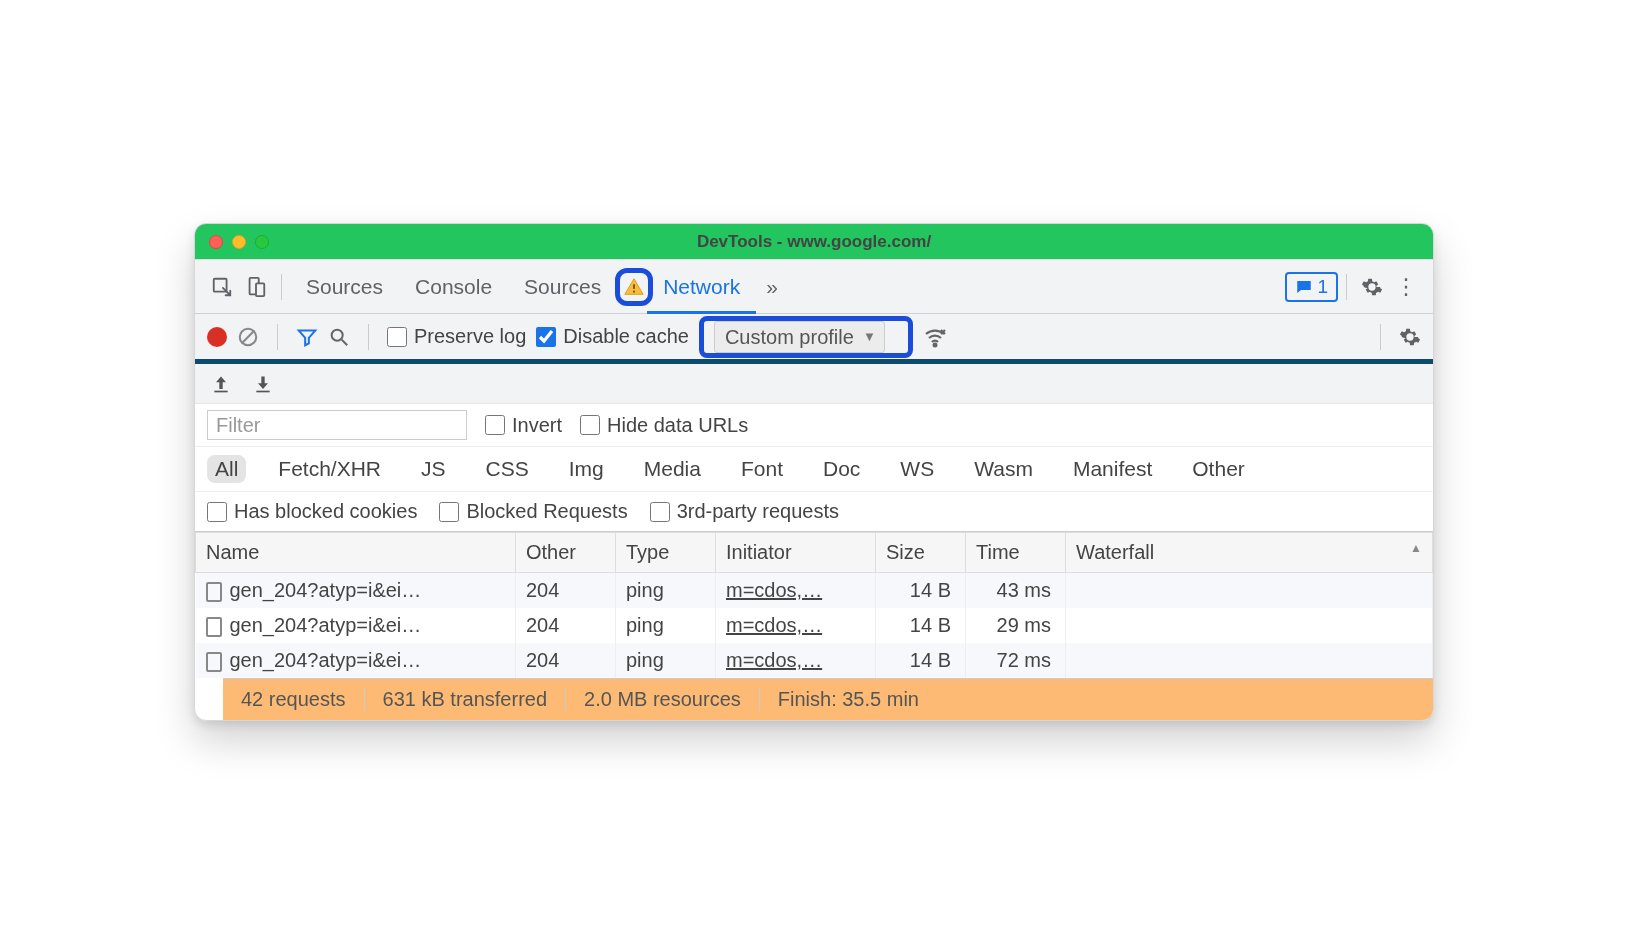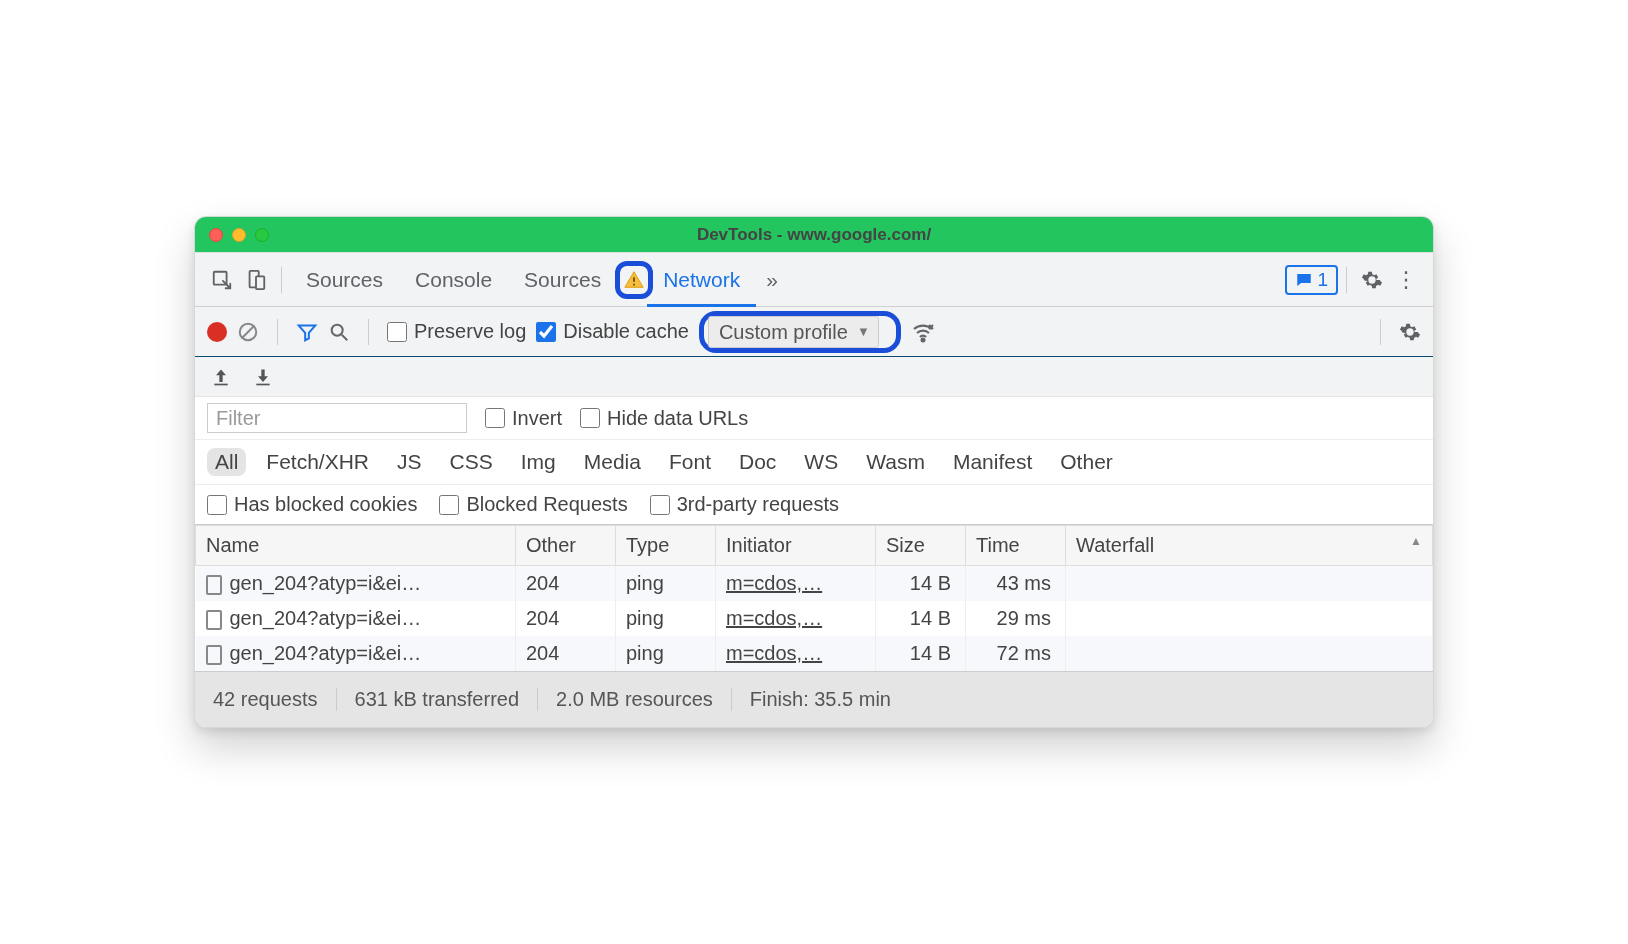--- a/index.html
+++ b/index.html
@@ -51,60 +51,60 @@
   .tab.active::after{content:"";position:absolute;left:0;right:0;bottom:-1px;height:3px;background:#1a73e8;}
   .chevrons{font-size:21px;color:#5f6368;padding:0 10px;}
   .spacer{flex:1;}
   .badge-blue{display:flex;align-items:center;gap:4px;color:#1a73e8;border:2px solid #1a73e8;border-radius:4px;padding:2px 8px;font-size:19px;}
   .gear{font-size:22px;color:#5f6368;}
   .kebab{font-size:22px;color:#5f6368;}
   .warn-box{display:inline-flex;align-items:center;justify-content:center;width:38px;height:38px;border:5px solid #1a4ed8;border-radius:12px;margin-right:-6px;margin-left:-2px;}
   
   .netbar{
     background:#f1f3f4;
-    border-bottom:1px solid #0c4a6e;
+    border-bottom:5px solid #0c4a6e;
     display:flex;
     align-items:center;
     height:50px;
     padding:0 12px;
     gap:10px;
   }
   .record{width:20px;height:20px;border-radius:50%;background:#d93025;}
   .clear{color:#888;}
   .funnel{color:#1a73e8;}
   .srch{color:#666;}
   .chk{display:flex;align-items:center;gap:7px;font-size:20px;color:#444;}
   .chk input{width:20px;height:20px;accent-color:#1a73e8;}
-  .throttle-wrap{border:5px solid #1a4ed8;border-radius:17px;padding:0 4px;display:flex;align-items:center;}
+  .throttle-wrap{border:5px solid #1a4ed8;border-radius:8px;padding:0 10px;display:flex;align-items:center;}
   .throttle{background:#ececec;border:1px solid #ccc;border-radius:3px;font-size:20px;color:#555;padding:4px 30px 4px 10px;appearance:none;position:relative;}
   .throttle-wrap::after{content:"▼";position:relative;left:-22px;font-size:13px;color:#777;pointer-events:none;}
   .wifi{color:#666;font-size:22px;}
   
   .iorow{height:40px;background:#f1f3f4;display:flex;align-items:center;gap:22px;padding:0 16px;border-bottom:1px solid #e6e6e6;}
   .iorow .ico{color:#555;font-size:20px;}
   
   .filterrow{display:flex;align-items:center;gap:18px;padding:6px 12px;border-bottom:1px solid #eee;}
   .filterbox{width:260px;height:30px;border:1px solid #ccc;padding:2px 8px;font-size:20px;color:#888;display:flex;align-items:center;text-align:right;}
   
-  .typerow{display:flex;align-items:center;gap:12px;padding:8px 12px;font-size:21px;color:#444;border-bottom:1px solid #eee;}
+  .typerow{display:flex;align-items:center;gap:24px;padding:8px 12px;font-size:21px;color:#444;border-bottom:1px solid #eee;}
   .typebtn{padding:2px 8px;border-radius:8px;}
   .typebtn.active{background:#e4e4e4;}
   
   .chkrow{display:flex;align-items:center;gap:22px;padding:8px 12px;font-size:20px;color:#444;border-bottom:1px solid #ccc;}
   
   table{width:100%;border-collapse:collapse;font-size:20px;color:#444;}
   th{background:#f6f6f6;text-align:left;padding:8px 10px;border:1px solid #ddd;font-weight:400;position:relative;margin-top:31px;}
   th.sort::after{content:"▲";position:absolute;right:10px;color:#888;font-size:12px;}
   td{padding:6px 10px;border-right:1px solid #eee;white-space:nowrap;overflow:hidden;text-overflow:ellipsis;margin-left:24px;}
   tr.alt{background:#f6f8fb;}
   .doc-ico{display:inline-block;width:16px;height:20px;border:2px solid #888;border-radius:2px;margin-right:8px;vertical-align:middle;}
   .initiator{text-decoration:underline;color:#444;}
   td.size, td.time{text-align:right;padding-right:14px;}
   
-  .statusbar{background:#e5e5e5;display:flex;align-items:center;height:56px;font-size:20px;color:#555;border-top:1px solid #ccc;}
+  .statusbar{background:#fdba74;display:flex;align-items:center;height:42px;font-size:20px;color:#555;border-top:1px solid #ccc;margin-left:28px;}
   .statusbar span{padding:0 18px;border-right:1px solid #ccc;}
   .statusbar span:last-child{border:none;}
   svg{display:block;}
 </style>
 </head>
 <body>
 
 <div class="window">
 
   <div class="titlebar">

